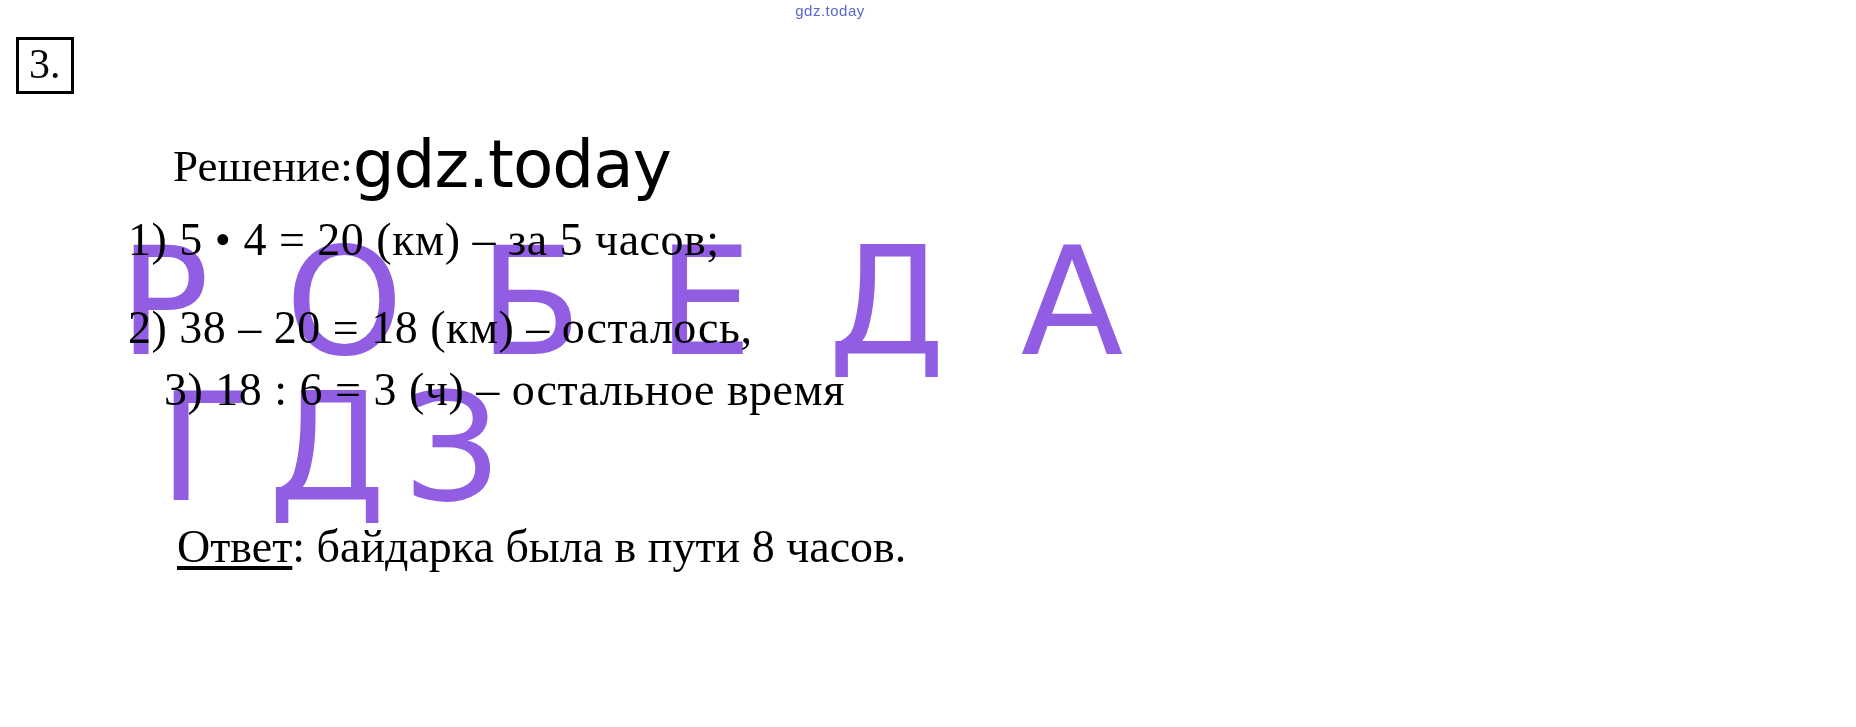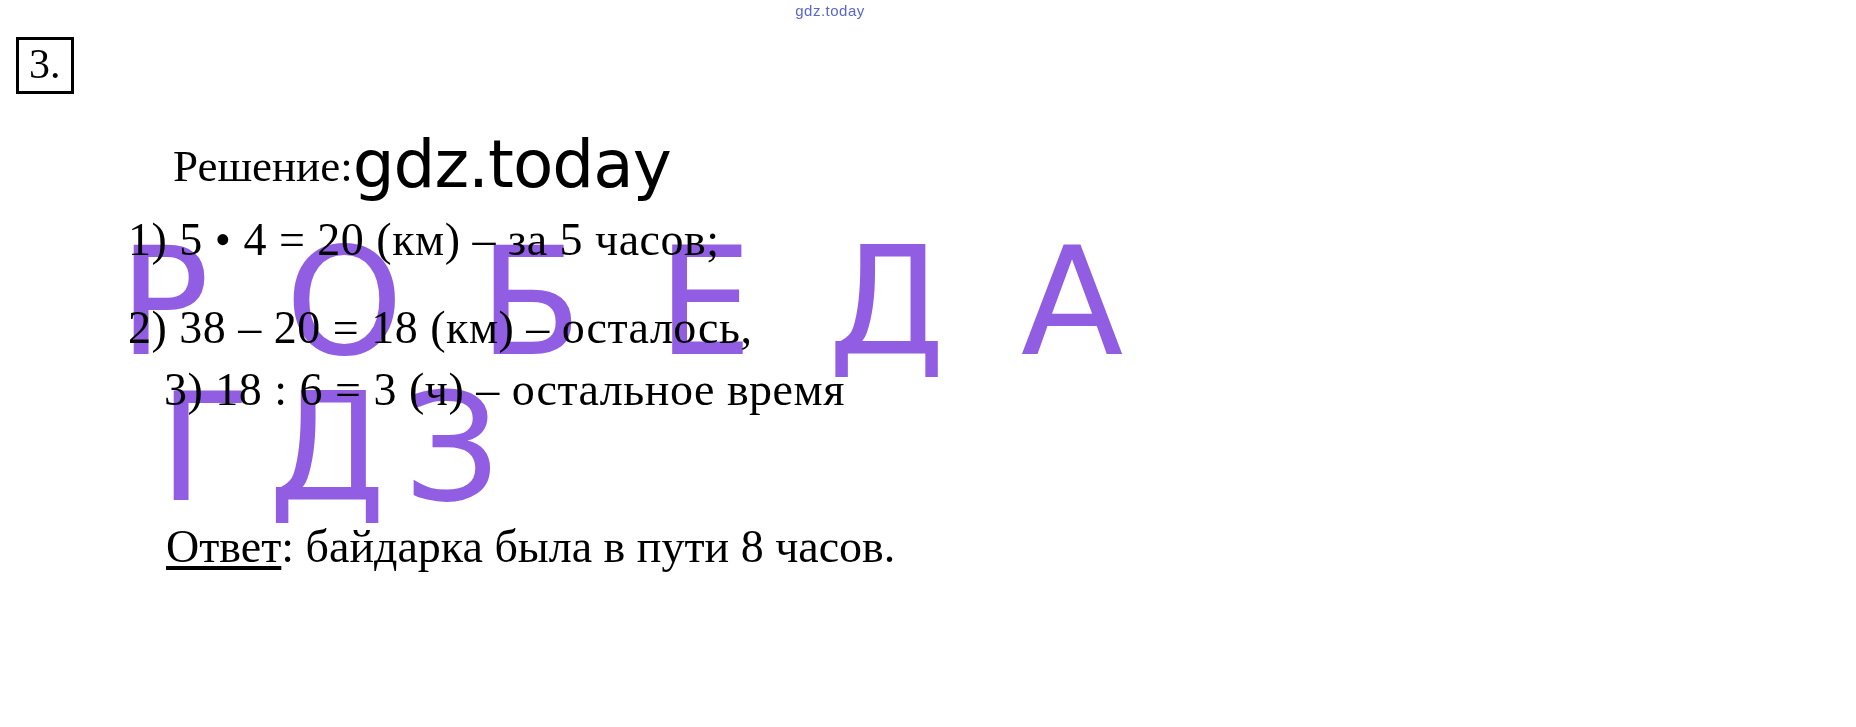--- a/index.html
+++ b/index.html
@@ -98,21 +98,21 @@
     white-space: nowrap;
     letter-spacing: 0.5px;
   }
   .step-1 { position: absolute; left: 0px;  top: 82px; }
   .step-2 { position: absolute; left: 0px;  top: 135px; margin-top: 35px; }
   .step-3 { position: absolute; left: 36px; top: 232px; }
   .step-4 { position: absolute; left: 52px; top: 290px; }
 
   .answer {
     position: absolute;
-    left: 166px;
+    left: 177px;
     top: 520px;
     font-size: 46px;
     white-space: nowrap;
   }
   .answer .lead {
     text-decoration: underline;
     text-underline-offset: 4px;
   }
 </style>
 </head>

